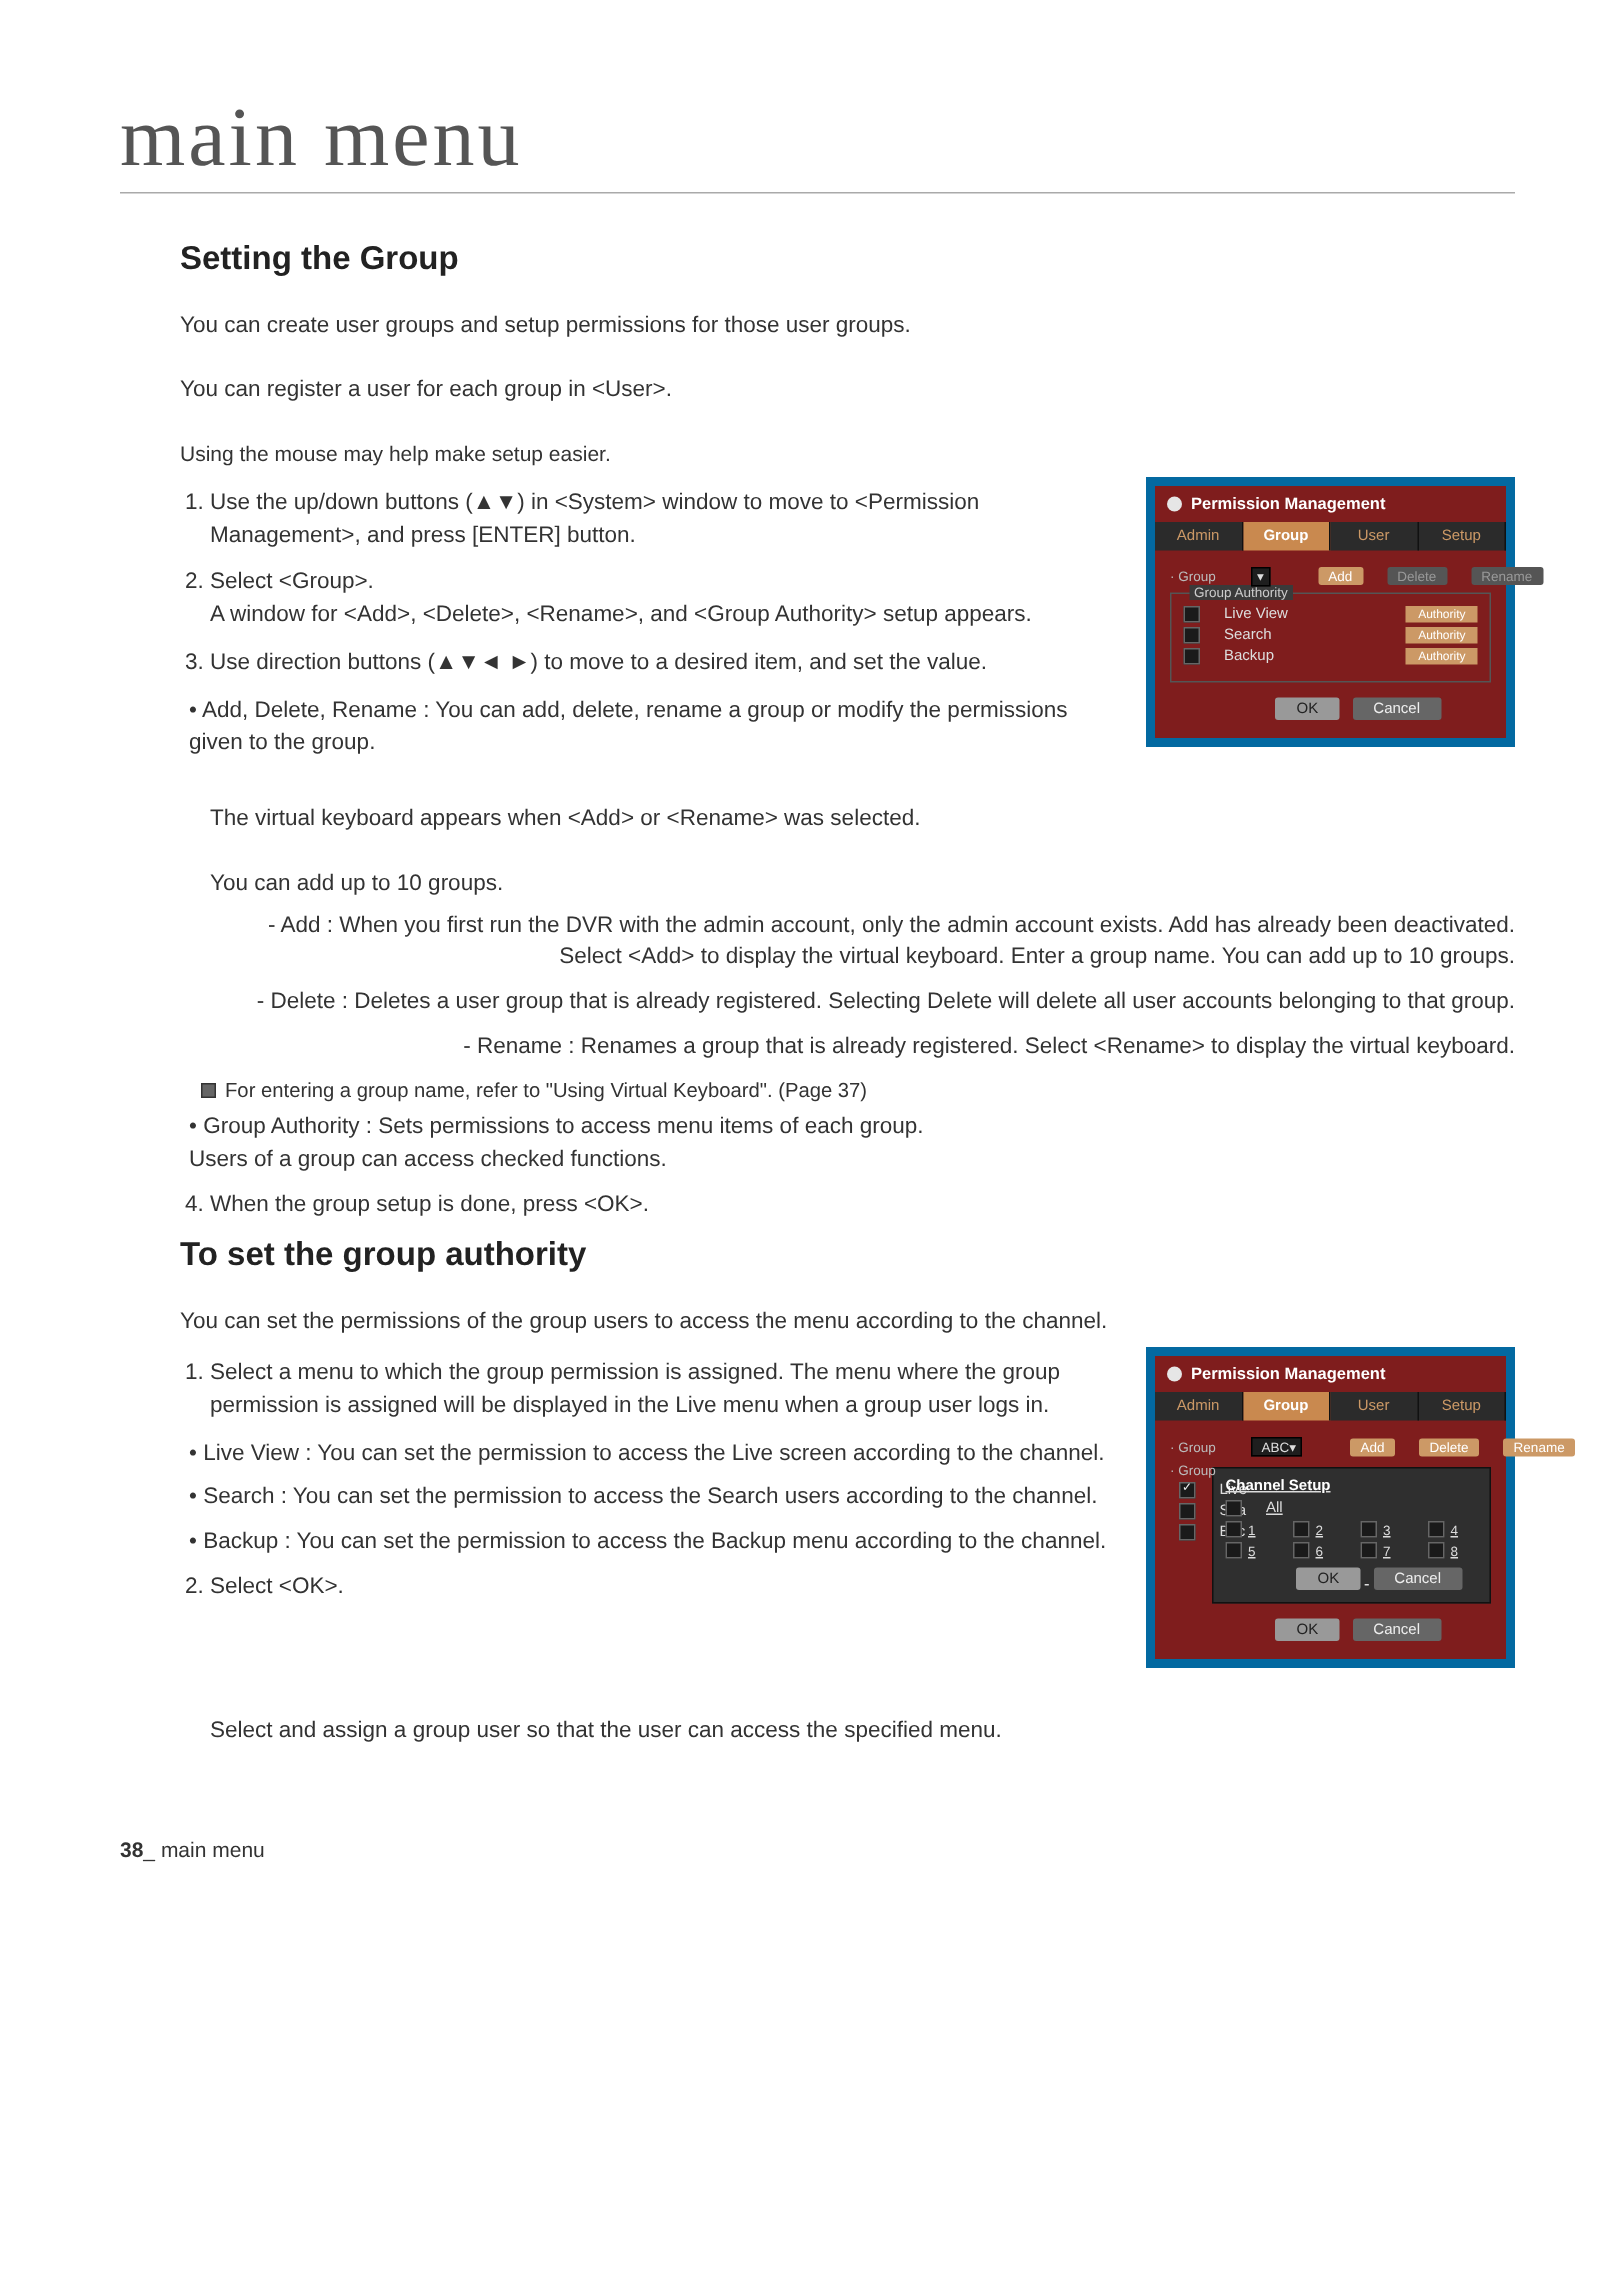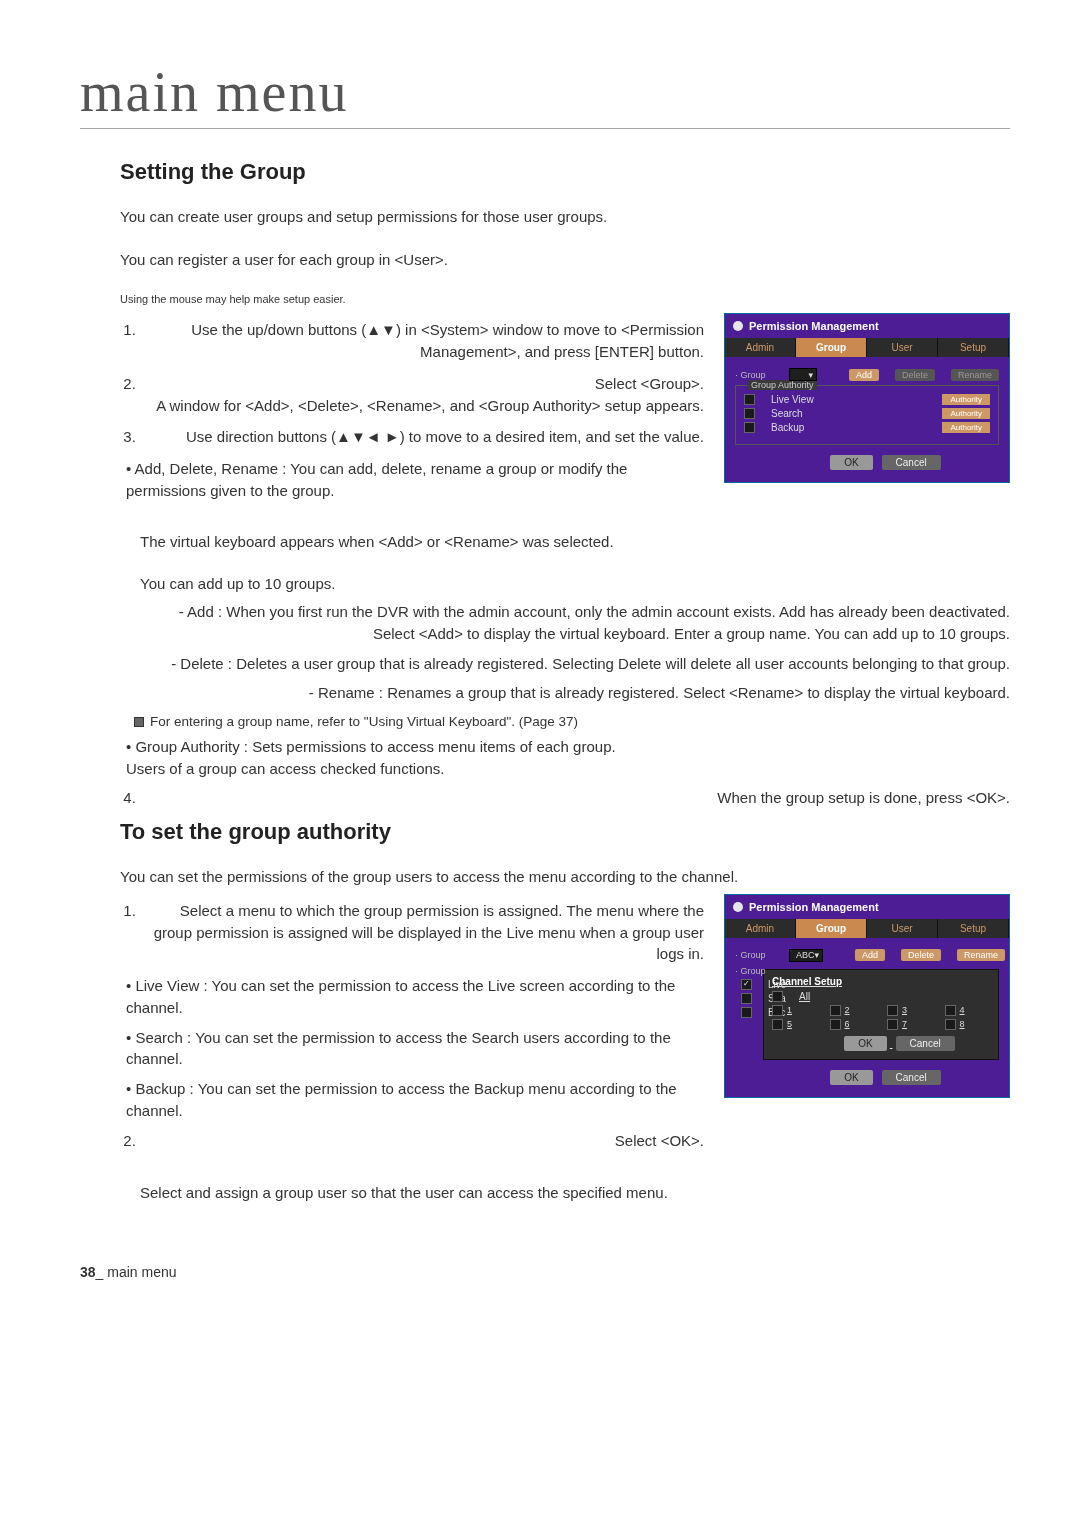--- a/index.html
+++ b/index.html
@@ -36,46 +36,45 @@
     display: flex;
     gap: 20px;
     align-items: flex-start;
   }
   .section-text {
     flex: 1;
     font-size: 15px;
     line-height: 1.45;
   }
   .section-text p { margin: 21px 0 6px 0; }
-  .small { font-size: 11px; }
+  .small { font-size: 14px; }
   ol.steps {
     padding-left: 20px;
     margin: 6px 0;
-    text-align: right;
   }
   ol.steps li { margin: 4px 0 10px 0; }
   ul.bullets, ul.dashes {
     list-style: none;
     padding-left: 6px;
     margin: 4px 0;
   }
   ul.bullets > li::before { content: "• "; }
   ul.dashes > li::before { content: "- "; }
   ul.bullets > li, ul.dashes > li { margin: 4px 0 8px 0; }
   ul.dashes { margin-left: 14px; text-align: right; }
   .note-row { display:flex; align-items:flex-start; gap:6px; margin-left:14px; font-size:13.5px; }
   .note-row .square { width:8px; height:8px; background:#666; border:1px solid #333; margin-top:5px; flex:0 0 auto; }
 
   
   .screenshot {
-    width: 286px;
-    background: #4c1d95;
+    width: 246px;
+    background: #7f1d1d;
     color: #ddd;
     font-size: 10px;
-    border: 1px solid #0369a1;
+    border: 6px solid #0369a1;
     box-sizing: border-box;
     padding-bottom: 6px;
     margin-bottom: 10px;
   }
   .sc-title {
     display:flex; align-items:center; gap:6px;
     padding: 6px 8px;
     font-weight: bold;
     font-size: 11px;
     color: #fff;

